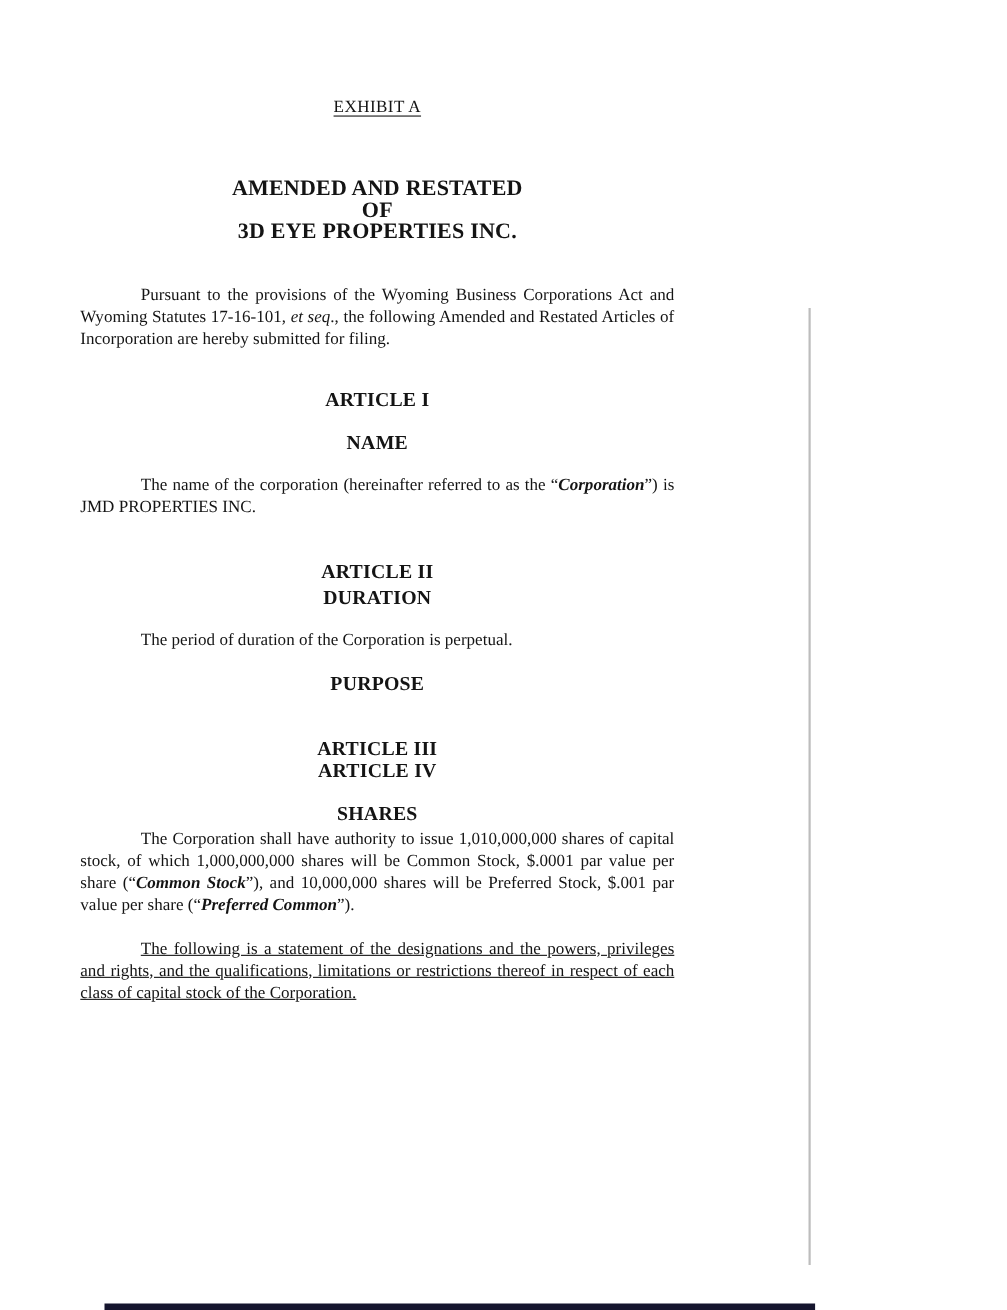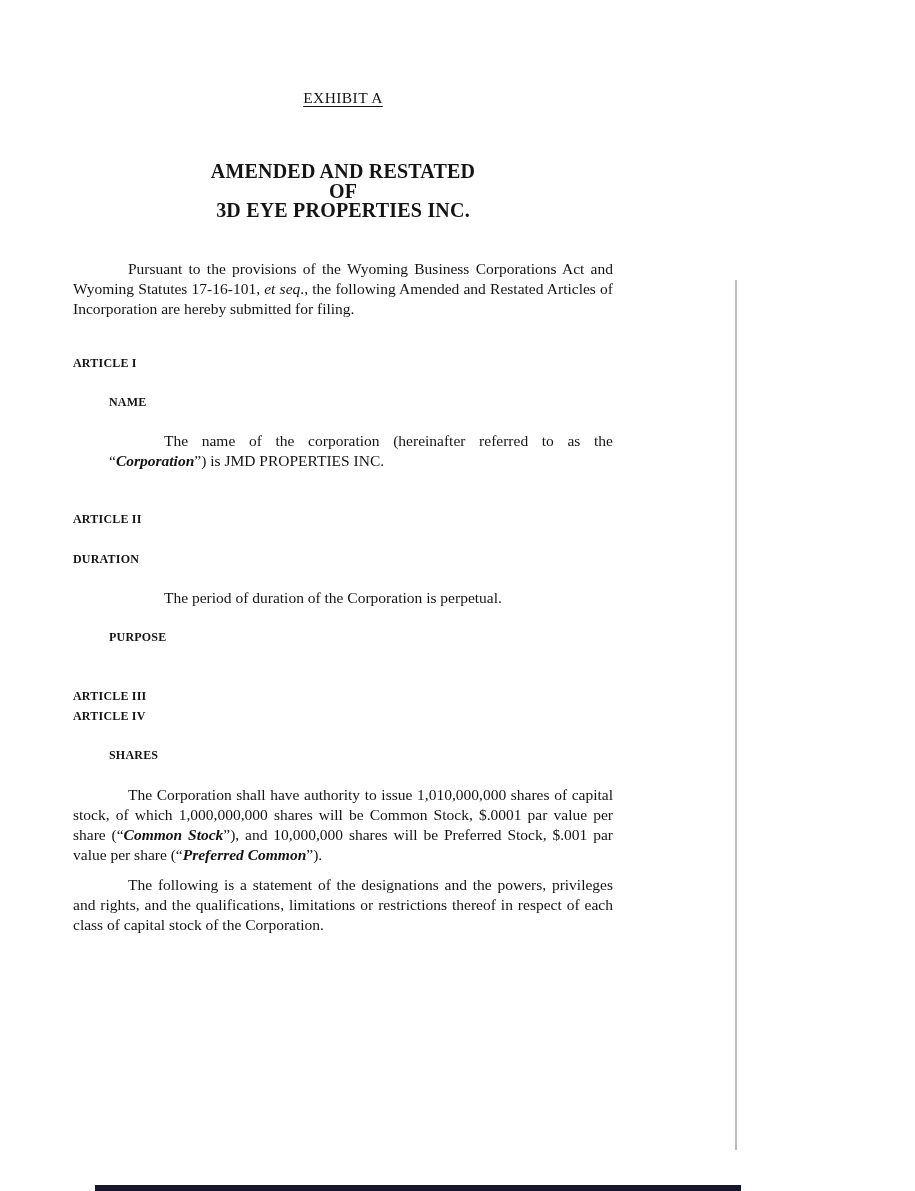--- a/index.html
+++ b/index.html
@@ -29,38 +29,39 @@
   }
   .title-block { margin-top: 54px; }
   .title-line {
     text-align: center;
     font-weight: bold;
     font-size: 20px;
     line-height: 19.5px;
     letter-spacing: 0.2px;
   }
   .heading {
+    text-align: center;
     font-weight: bold;
-    font-size: 12px;
+    font-size: 18px;
     line-height: 20px;
     letter-spacing: 0.2px;
   }
   .para {
     margin: 0;
     font-size: 15.5px;
     line-height: 20px;
     text-align: justify;
     text-indent: 55px;
   }
   .it { font-style: italic; }
   .bi { font-style: italic; font-weight: bold; }
-  .m10 { margin-top: 10px; }
+  .m10 { margin-top: 20px; text-decoration: underline; }
   .m18 { }
-  .m19 { margin-top: 19px; margin-left: 36px; }
-  .m20 { margin-top: 20px; }
+  .m19 { margin-top: 19px; }
+  .m20 { margin-top: 4px; }
   .m34 { margin-top: 34px; }
   .m38 { margin-top: 38px; }
   .m39 { margin-top: 39px; }
   .intro { margin-top: 38px; }
   .scan-line-right {
     position: absolute;
     top: 280px;
     right: 4px;
     width: 2px;
     height: 870px;

